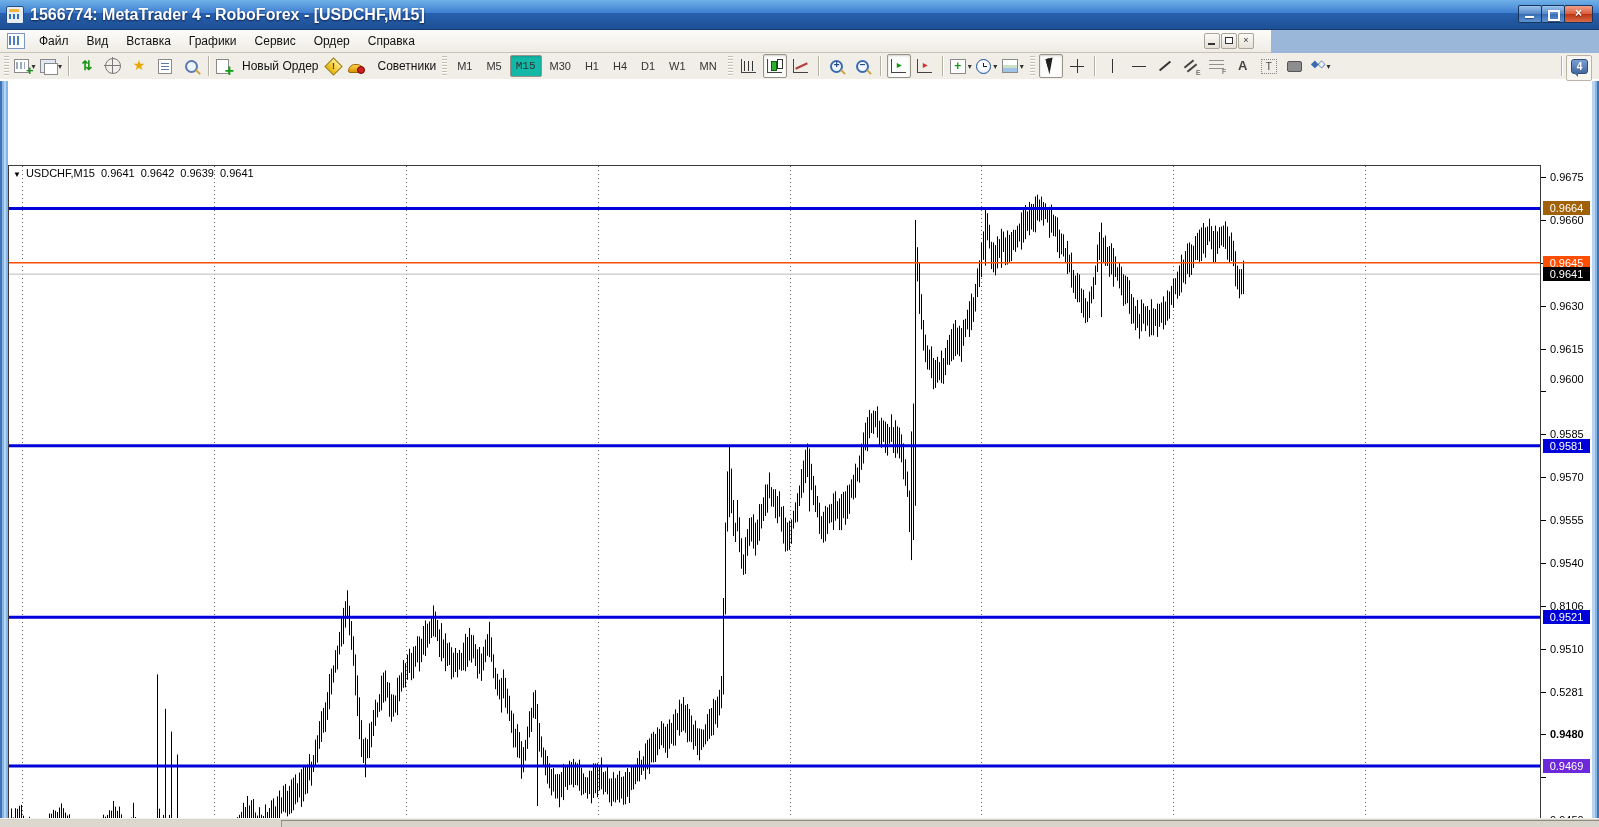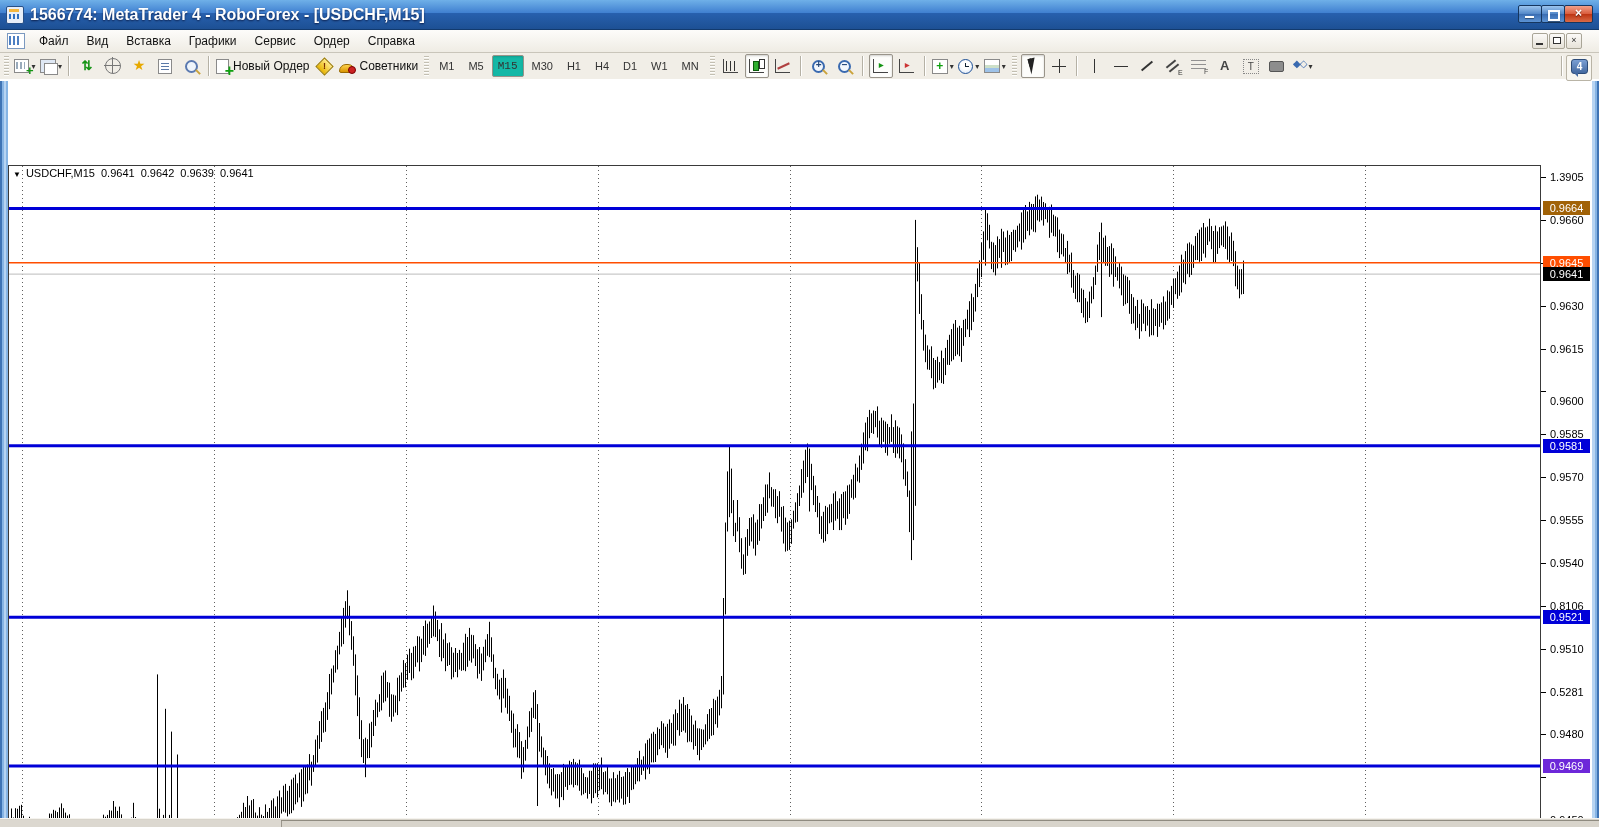--- a/index.html
+++ b/index.html
@@ -21,21 +21,21 @@
   .winbtn{position:absolute;top:5px;height:16px;border:1px solid #16365e;border-radius:2px;
     background:linear-gradient(#9cc5ee 0%,#5287c8 50%,#3a6db2 51%,#5c93d4 100%);}
   .winbtn.min{left:1518px;width:22px;} .winbtn.max{left:1541px;width:22px;}
   .winbtn.close{left:1564px;width:27px;background:linear-gradient(#f2a088 0%,#d85c3c 50%,#bc3412 51%,#d96a46 100%);}
   .winbtn .bar{position:absolute;left:6px;bottom:4px;width:9px;height:2px;background:#fff;box-shadow:0 1px 1px rgba(0,0,0,.4);}
   .winbtn .box{position:absolute;left:6px;top:4px;width:8px;height:7px;border:2px solid #fff;box-shadow:0 1px 1px rgba(0,0,0,.4);}
   .winbtn .x{position:absolute;left:0;top:0;width:100%;text-align:center;color:#fff;font-size:12px;
     font-weight:bold;line-height:15px;text-shadow:0 1px 1px rgba(0,0,0,.5);}
 
   
-  .menubar{position:absolute;left:0;top:30px;width:1599px;height:22px;
+  .menubar{position:absolute;left:0;top:30px;width:1271px;height:22px;
     background:linear-gradient(#fdfcfa,#efece4);border-bottom:1px solid #c9c5ba;}
   .menubar .chart-ico{position:absolute;left:7px;top:3px;width:16px;height:14px;background:#fff;
     border:1px solid #7b99c0;}
   .menubar .chart-ico::after{content:"";position:absolute;left:1px;top:2px;width:12px;height:9px;
     background:repeating-linear-gradient(90deg,#4d7fc2 0 2px,transparent 2px 4px);}
   .menu-items{position:absolute;left:30px;top:0;height:22px;display:flex;}
   .menu-item{padding:0 9px;line-height:22px;font-size:12px;color:#111;cursor:default;}
   .mdi-btns{position:absolute;right:17px;top:3px;display:flex;gap:1px;}
   .mdi-btn{width:14px;height:14px;background:linear-gradient(#fbfaf8,#e6e2d8);border:1px solid #a9a597;
     border-radius:2px;position:relative;}
@@ -47,21 +47,21 @@
   .toolbar{position:absolute;left:0;top:53px;width:1599px;height:28px;background:#f1eee7;
     border-bottom:1px solid #b7b3a8;box-shadow:inset 0 -2px 0 #fff;}
   .tb-row{position:absolute;left:0;top:0;height:26px;display:flex;align-items:center;}
   .grip{width:5px;height:20px;margin:0 3px 0 4px;
     background:repeating-linear-gradient(180deg,#c3bfb2 0 1px,#fdfdfb 1px 2px,transparent 2px 3px);}
   .tbtn{height:22px;min-width:22px;margin:0 1px;border:1px solid transparent;border-radius:2px;
     display:flex;align-items:center;justify-content:center;font-size:11px;color:#222;position:relative;cursor:default;}
   .tbtn.active{border-color:#99948a;background:#fdfdfb;box-shadow:inset 0 1px 2px rgba(0,0,0,.18);}
   .tbtn .caret{font-size:8px;color:#333;margin-left:2px;}
   .tsep{width:1px;height:20px;background:#b5b1a5;border-right:1px solid #fff;margin:0 4px;}
-  .tlabel{font-size:12px;color:#111;margin-left:4px;white-space:nowrap;}
+  .tlabel{font-size:12px;color:#111;margin-left:13px;white-space:nowrap;}
   .tf-btn{height:20px;padding:0 5px;margin:0 1px;font-size:11px;color:#333;border:1px solid transparent;
     border-radius:2px;display:flex;align-items:center;}
   .tf-btn.active{border-color:#99948a;background:#14b8a6;box-shadow:inset 0 1px 2px rgba(0,0,0,.15);font-family:Liberation Mono, monospace;}
 
   
   .ic{position:relative;display:inline-block;width:16px;height:16px;}
   .ic-newchart{background:#fff;border:1px solid #8a8a8a;width:13px;height:12px;}
   .ic-newchart::before{content:"";position:absolute;left:1px;top:2px;width:9px;height:7px;
     background:repeating-linear-gradient(90deg,#9ab 0 2px,transparent 2px 4px);}
   .ic-newchart::after{content:"+";position:absolute;right:-5px;bottom:-6px;color:#149414;font-weight:bold;font-size:13px;}
@@ -368,47 +368,47 @@
           <line x1="0" y1="600.9326383319988" x2="1533" y2="600.9326383319988" stroke="#0000d8" stroke-width="3"></line>
           <line x1="0" y1="683.8396150761853" x2="1533" y2="683.8396150761853" stroke="#0000d8" stroke-width="3"></line>
           <rect x="0.5" y="0.5" width="1532" height="712" fill="none" stroke="#3a3a3a" stroke-width="1"></rect>
         </svg>
       <div class="ohlc-line">
         <span class="tri">▼</span><span>USDCHF,M15</span><span>0.9641</span><span>0.9642</span><span>0.9639</span><span>0.9641</span>
       </div>
     </div>
     <div class="price-axis" id="price-axis">
         <div class="ptick" style="top: 12.0072px;"></div>
-        <div class="plabel" style="top: 6.00722px;">1.3905</div>
+        <div class="plabel" style="top: 6.00722px;">0.9675</div>
         <div class="ptick" style="top: 54.8901px;"></div>
         <div class="plabel" style="top: 48.8901px;">0.9660</div>
         <div class="ptick" style="top: 97.7731px;"></div>
         <div class="plabel" style="top: 91.7731px;">0.9645</div>
         <div class="ptick" style="top: 140.656px;"></div>
         <div class="plabel" style="top: 134.656px;">0.9630</div>
         <div class="ptick" style="top: 183.539px;"></div>
         <div class="plabel" style="top: 177.539px;">0.9615</div>
         <div class="ptick" style="top: 226.422px;"></div>
-        <div class="plabel" style="top: 230px;">0.9600</div>
+        <div class="plabel" style="top: 208px;">0.9600</div>
         <div class="ptick" style="top: 269.305px;"></div>
         <div class="plabel" style="top: 263.305px;">0.9585</div>
         <div class="ptick" style="top: 312.188px;"></div>
         <div class="plabel" style="top: 306.188px;">0.9570</div>
         <div class="ptick" style="top: 355.071px;"></div>
         <div class="plabel" style="top: 349.071px;">0.9555</div>
         <div class="ptick" style="top: 397.953px;"></div>
         <div class="plabel" style="top: 391.953px;">0.9540</div>
         <div class="ptick" style="top: 440.836px;"></div>
         <div class="plabel" style="top: 434.836px;">0.8106</div>
         <div class="ptick" style="top: 483.719px;"></div>
         <div class="plabel" style="top: 477.719px;">0.9510</div>
         <div class="ptick" style="top: 526.602px;"></div>
         <div class="plabel" style="top: 520.602px;">0.5281</div>
         <div class="ptick" style="top: 569.485px;"></div>
-        <div class="plabel" style="top: 563.485px;">0.9480</div>
+        <div class="plabel" style="top: 563.485px; font-weight: bold;">0.9480</div>
         <div class="ptick" style="top: 612.368px;"></div>
         <div class="plabel" style="top: 606.368px; padding-left: 44px;">0.9465</div>
         <div class="ptick" style="top: 655.251px;"></div>
         <div class="plabel" style="top: 649.251px;">0.9450</div>
         <div class="pbadge" style="top: 36.4547px; background: #a16207;">0.9664</div>
         <div class="pbadge" style="top: 90.7731px; background: rgb(255, 78, 0);">0.9645</div>
         <div class="pbadge" style="top: 102.209px; background: rgb(0, 0, 0);">0.9641</div>
         <div class="pbadge" style="top: 273.74px; background: rgb(0, 0, 216);">0.9581</div>
         <div class="pbadge" style="top: 445.272px; background: rgb(0, 0, 216);">0.9521</div>
         <div class="pbadge" style="top: 593.933px; background: #6d28d9;">0.9469</div>

